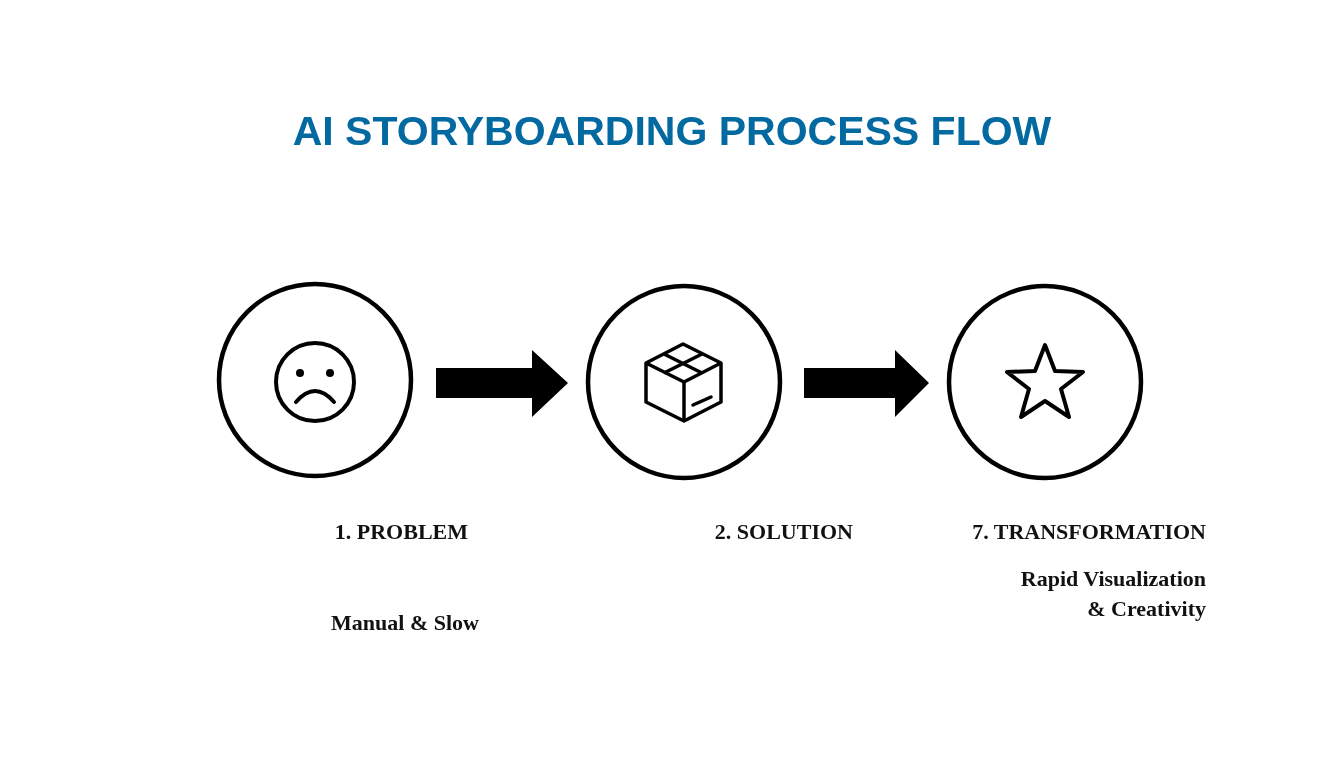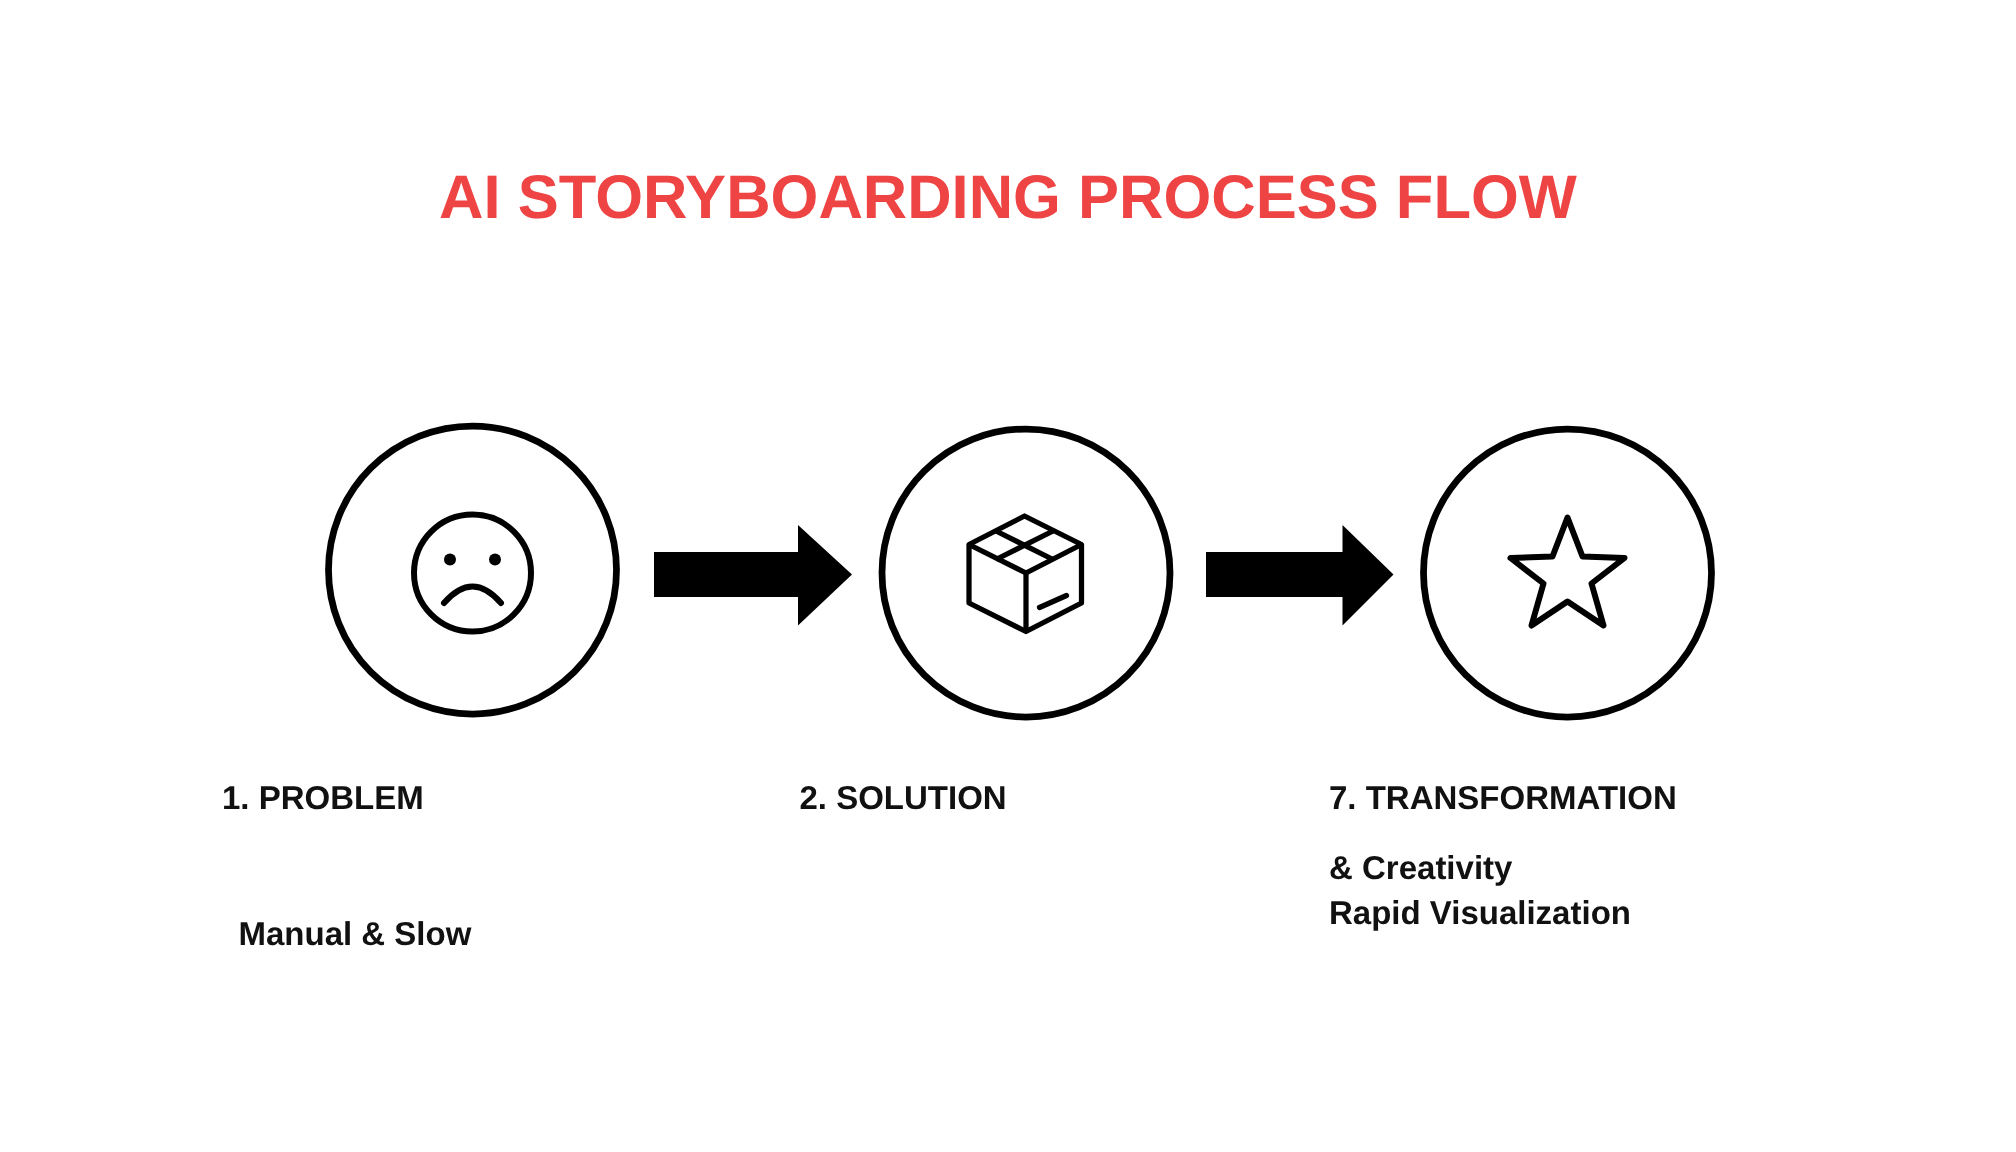--- a/index.html
+++ b/index.html
@@ -1,19 +1,19 @@
 <!DOCTYPE html>
 <html><head>
 <meta charset="utf-8">
 <style>
   html, body { margin:0; padding:0; background:#ffffff; }
   body { width:1344px; height:768px; position:relative; overflow:hidden; font-family:"Liberation Sans", "DejaVu Sans", sans-serif; color:#111; }
-  .title { position:absolute; left:0; width:1344px; top:108px; text-align:center; font-size:41px; font-weight:700; letter-spacing:0px; color:#ef4444; }
+  .title { position:absolute; left:0; width:1344px; top:108px; text-align:center; font-size:41px; font-weight:700; letter-spacing:0px; color:#0369a1; }
   svg.diagram { position:absolute; left:0; top:0; }
-  .label { position:absolute; width:320px; text-align:left; font-weight:700; color:#111; }
+  .label { position:absolute; width:320px; text-align:right; font-weight:700; color:#111;font-family:Liberation Serif, serif; }
   .step-title { font-size:22px; top:519px; }
   .step-desc { font-size:22px; top:564px; line-height:30px; }
 </style>
 </head>
 <body>
 
 <div class="title">AI STORYBOARDING PROCESS FLOW</div>
 
 <svg class="diagram" width="1344" height="768" viewBox="0 0 1344 768">
 
@@ -53,15 +53,15 @@
 <div class="label step-desc" style="left:159px;margin-top:44px;">
   <div>Manual &amp; Slow</div>
 </div>
 
 <div class="label step-title" style="left:533px;">2. SOLUTION</div>
 <div class="label step-desc" style="left:526px;">
 </div>
 
 <div class="label step-title" style="left:886px;">7. TRANSFORMATION</div>
 <div class="label step-desc" style="left:886px;">
+  <div>Rapid Visualization</div>
   <div>&amp; Creativity</div>
-  <div>Rapid Visualization</div>
 </div>
 
 </body></html>

